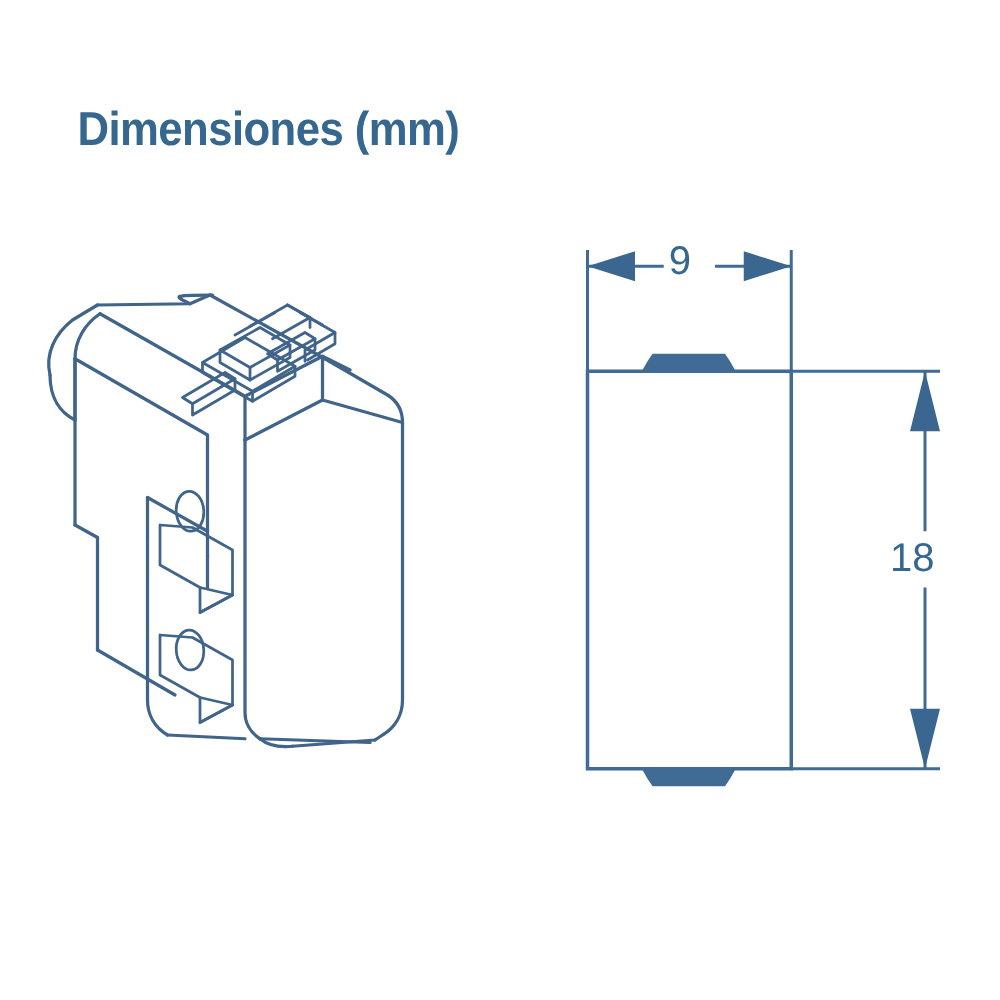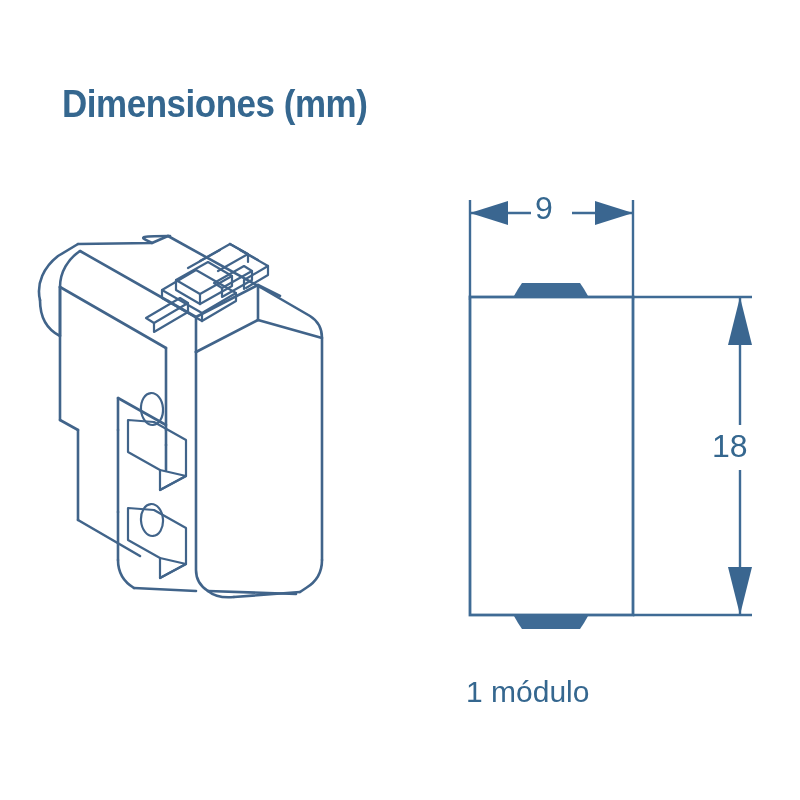--- a/index.html
+++ b/index.html
@@ -220,15 +220,14 @@
       <line class="dimline" x1="740" y1="470" x2="740" y2="615"></line>
       <polygon class="arrowfill" points="740,297 728,345 752,345"></polygon>
       <polygon class="arrowfill" points="740,615 728,567 752,567"></polygon>
     </g>
   </svg>
 
   <div class="dim-label" id="label-14">9</div>
 
   <div class="dim-label" id="label-39">18</div>
 
-  <div id="caption">1 módulo</div>
 
 </div>
 
 </body></html>

